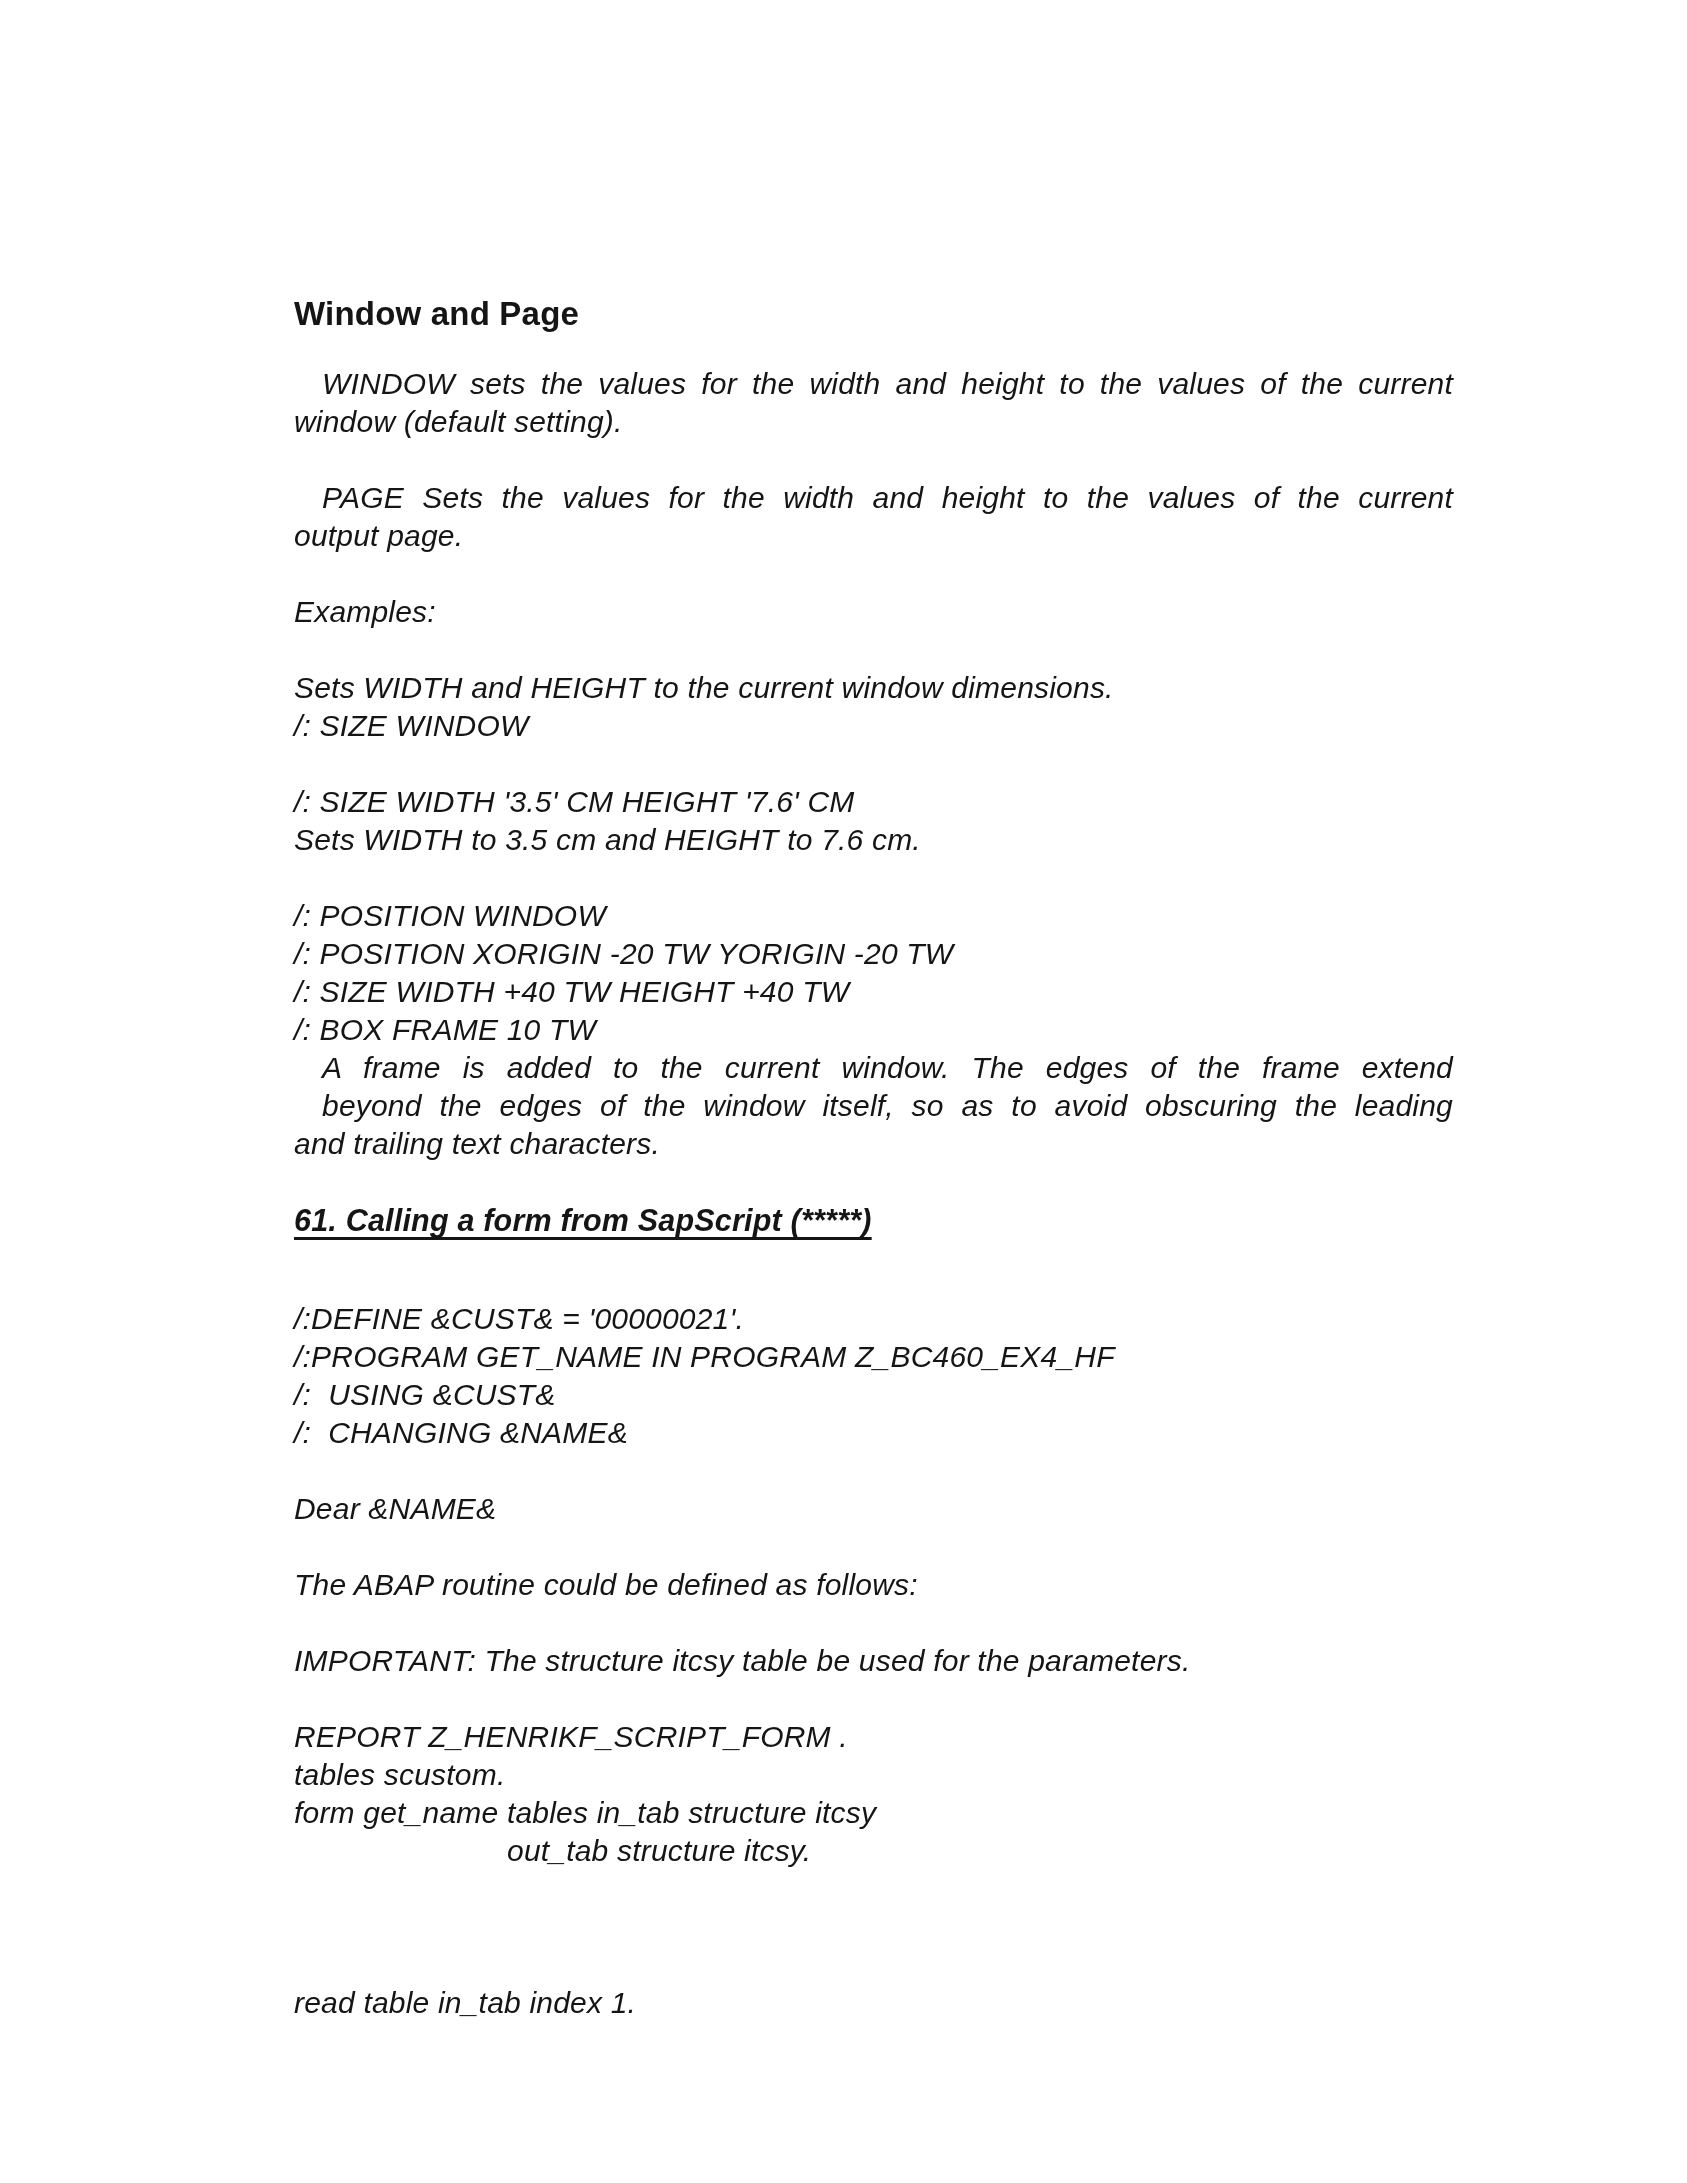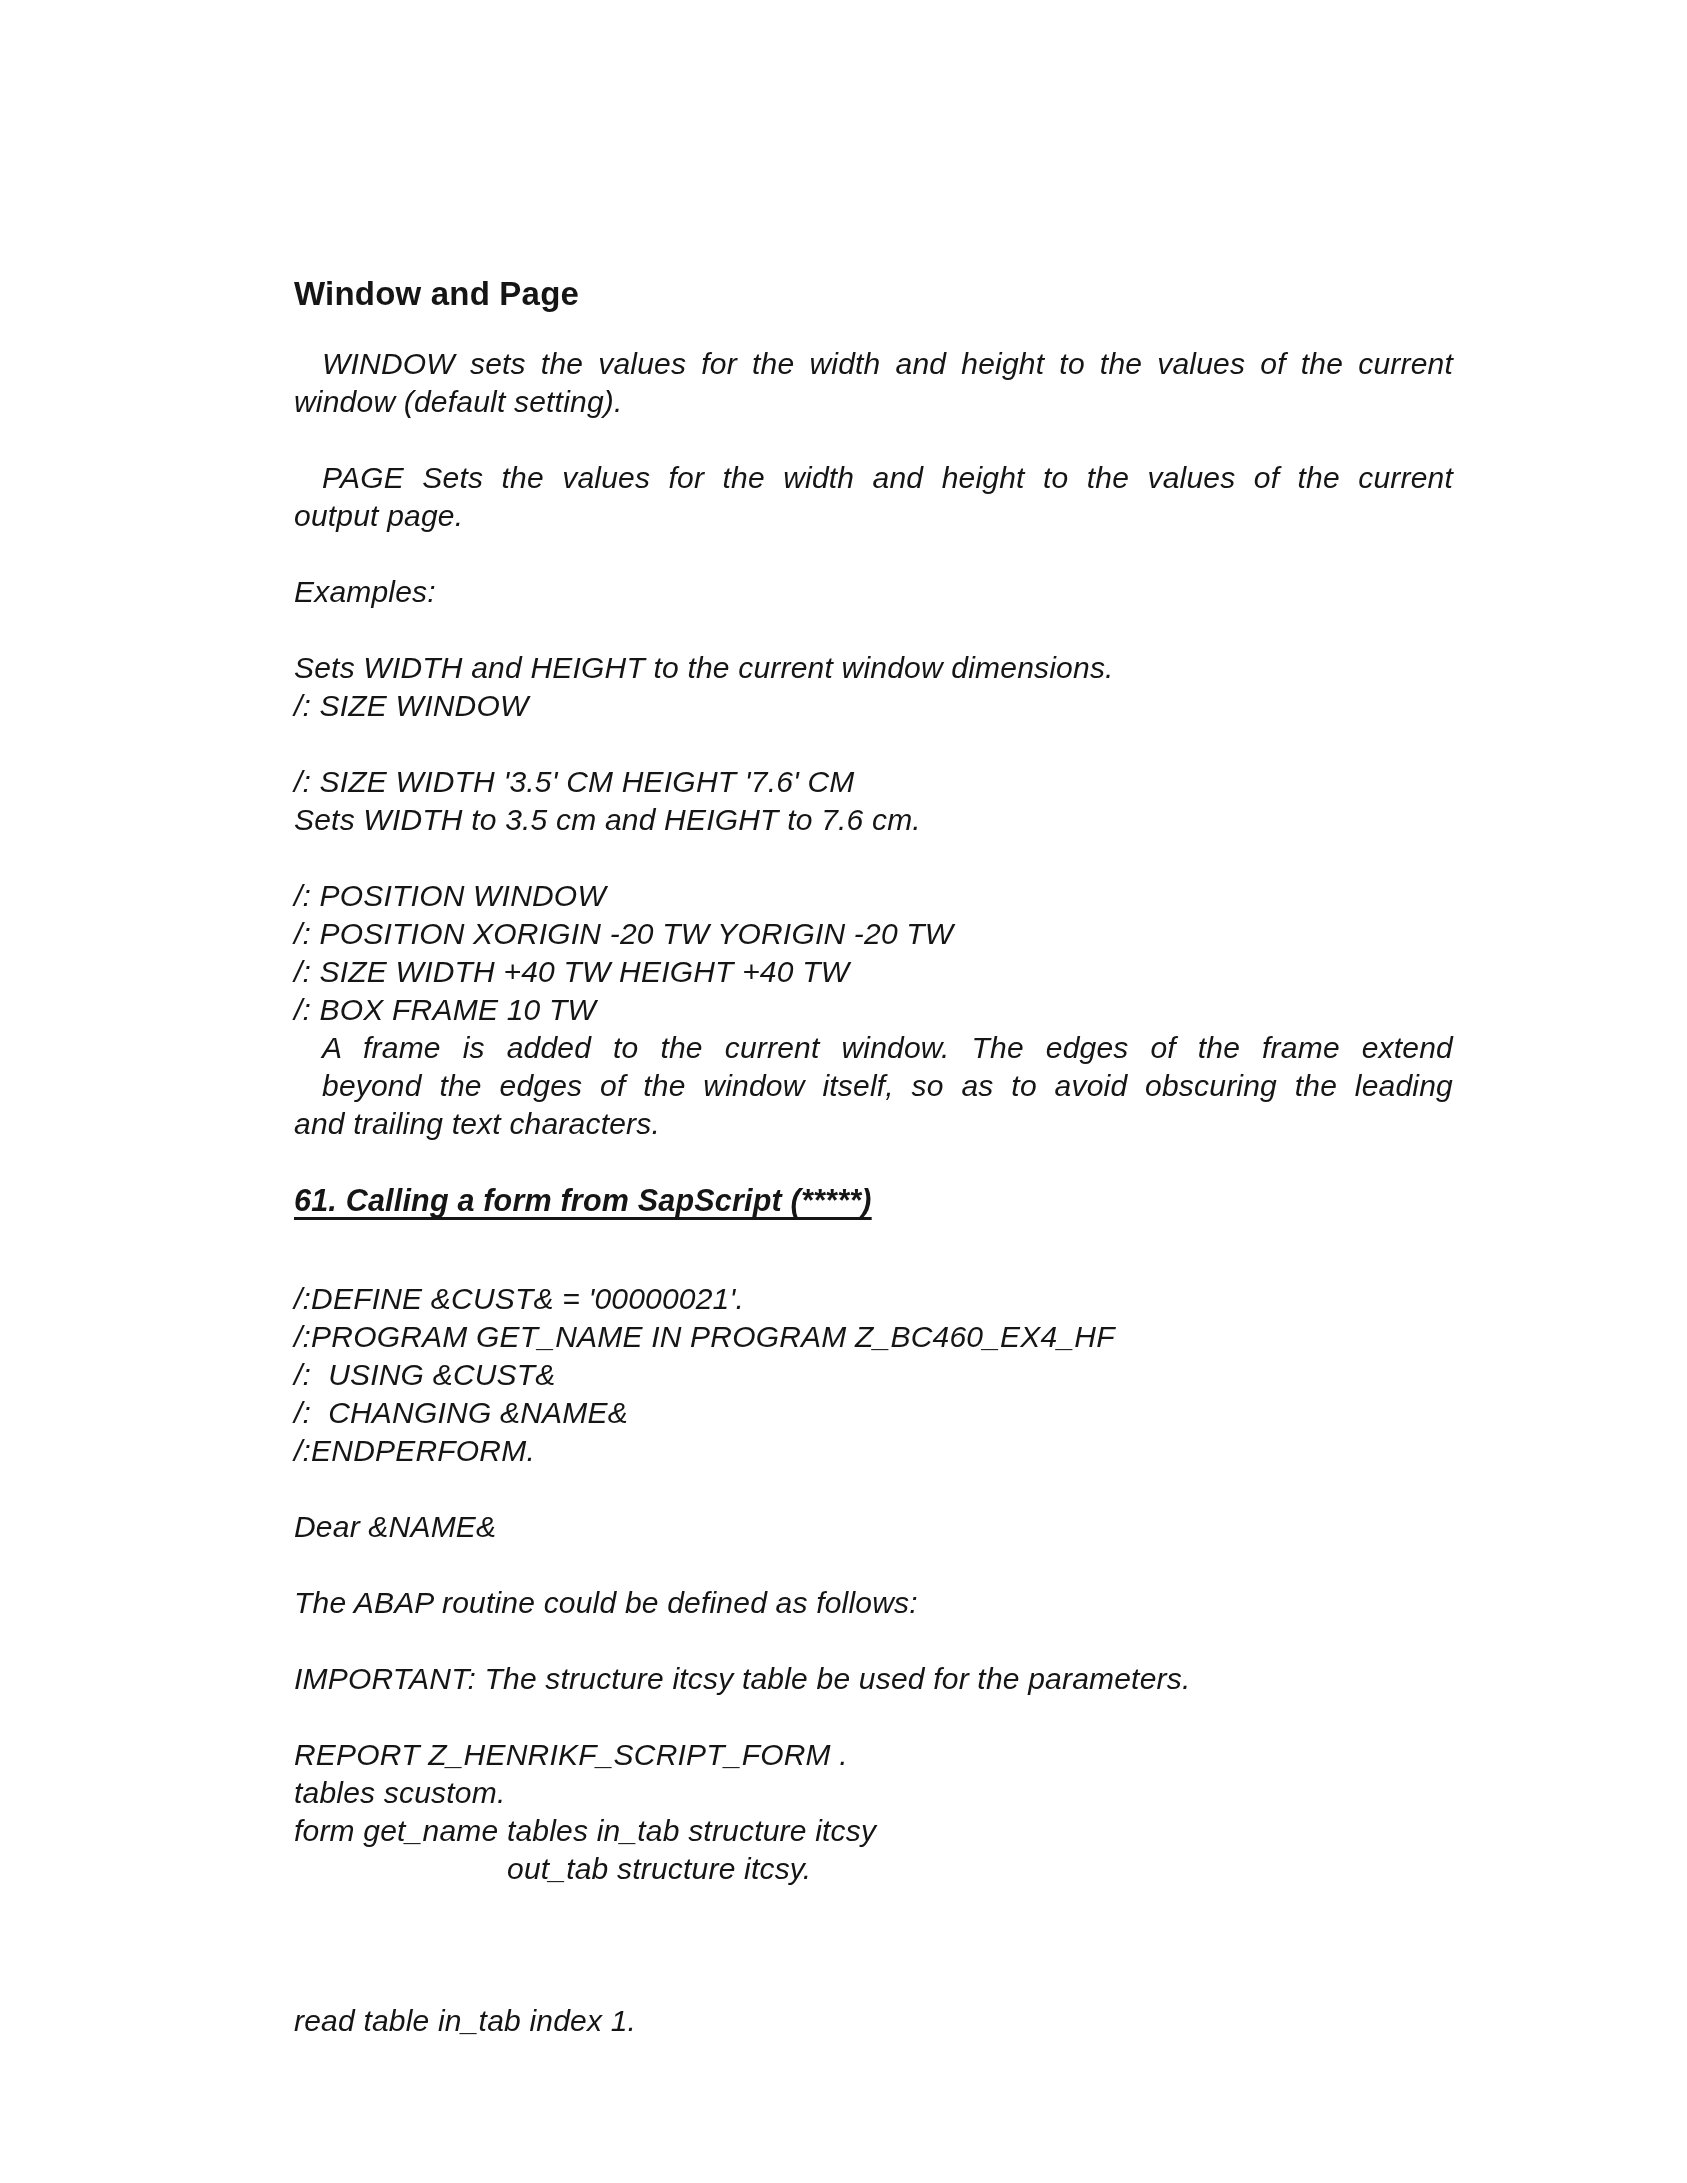--- a/index.html
+++ b/index.html
@@ -28,20 +28,21 @@
     line-height: 38px;
     letter-spacing: 0.2px;
   }
   .h1 {
     font-style: normal;
     font-weight: bold;
     font-size: 33px;
     line-height: 43px;
     letter-spacing: 0.2px;
     white-space: pre-wrap;
+    margin-top: 20px;
   }
   .h2 {
     font-weight: bold;
     font-style: italic;
     font-size: 30.5px;
     line-height: 38px;
     width: max-content;
     max-width: 100%;
     text-decoration: underline;
     text-decoration-thickness: 2.5px;
@@ -95,21 +96,20 @@
         <div class="jline">beyond the edges of the window itself, so as to avoid obscuring the leading</div>
         <div class="lline">and trailing text characters.</div>
       </div>
       <div class="spacer" style="height: 38px;"></div>
       <div class="h2">61. Calling a form from SapScript (*****)</div>
       <div class="spacer" style="height: 61px;"></div>
       <div class="line">/:DEFINE &amp;CUST&amp; = '00000021'.</div>
       <div class="line">/:PROGRAM GET_NAME IN PROGRAM Z_BC460_EX4_HF</div>
       <div class="line">/:  USING &amp;CUST&amp;</div>
       <div class="line">/:  CHANGING &amp;NAME&amp;</div>
-      <div class="line">/:ENDPERFORM.</div>
       <div class="spacer" style="height: 38px;"></div>
       <div class="line">Dear &amp;NAME&amp;</div>
       <div class="spacer" style="height: 38px;"></div>
       <div class="line">The ABAP routine could be defined as follows:</div>
       <div class="spacer" style="height: 38px;"></div>
       <div class="line">IMPORTANT: The structure itcsy table be used for the parameters.</div>
       <div class="spacer" style="height: 38px;"></div>
       <div class="line">REPORT Z_HENRIKF_SCRIPT_FORM .</div>
       <div class="line">tables scustom.</div>
       <div class="line">form get_name tables in_tab structure itcsy</div>

